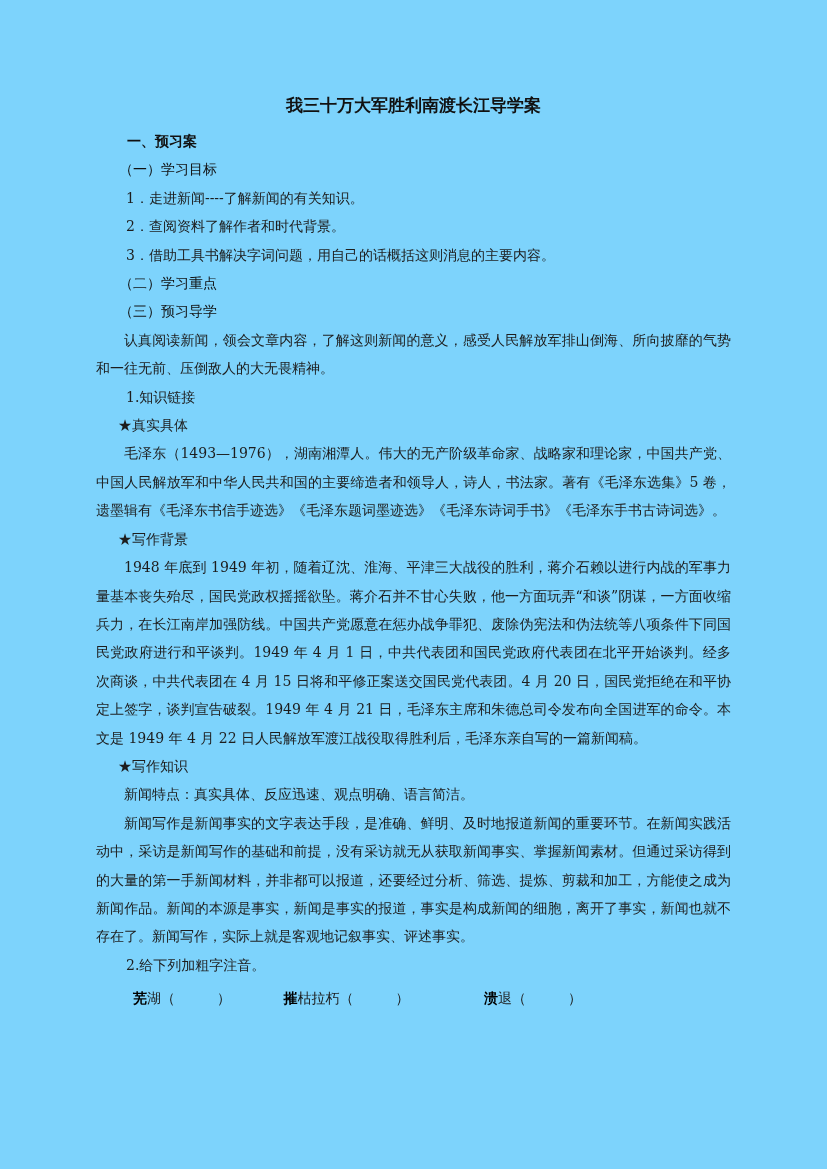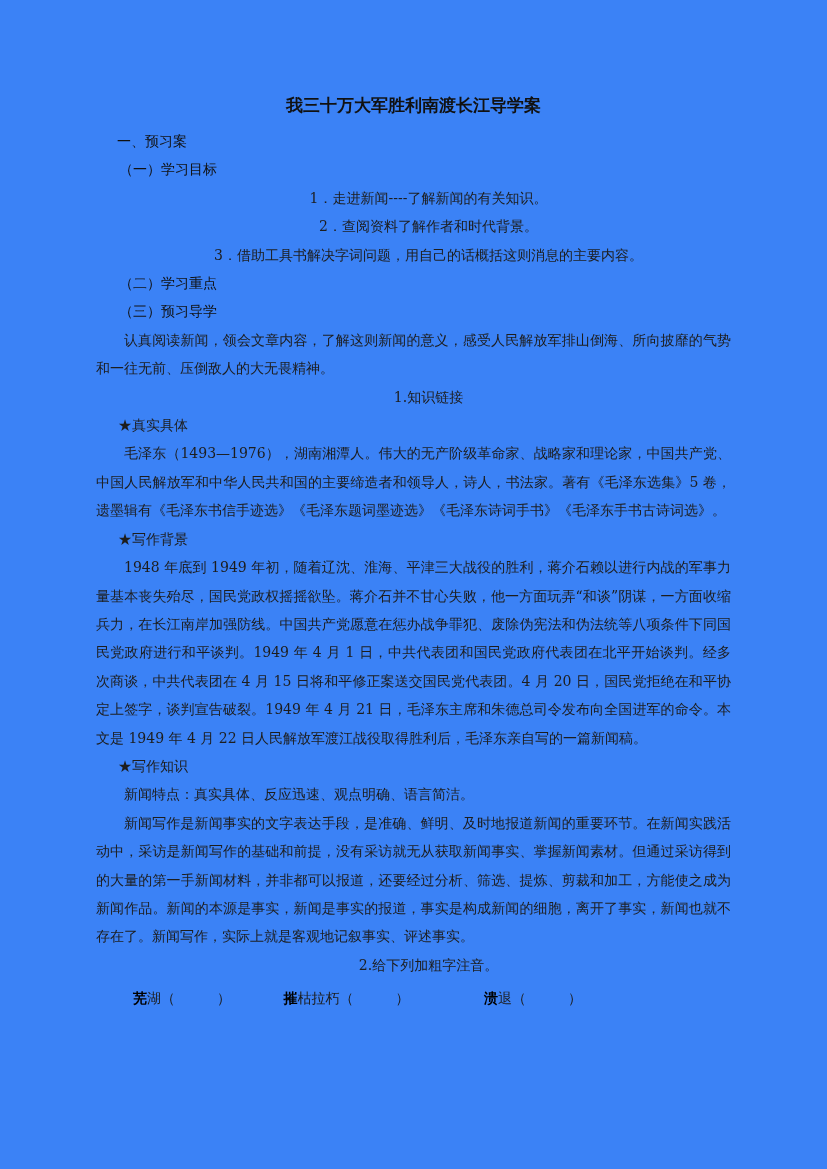--- a/index.html
+++ b/index.html
@@ -2,40 +2,40 @@
 <html lang="zh"><head>
 <meta charset="utf-8">
 <style>
   html,body{margin:0;padding:0;background:#ffffff;}
   .page{
     position:relative;
     box-sizing:border-box;
     width:827px;
     height:1169px;
     margin:0 auto;
-    background:#3b82f6;
+    background:#7dd3fc;
     padding:90px 96px 30px 96px;
     font-family:"DejaVu Serif","Liberation Serif",serif;
     font-size:14px;
     line-height:28.4px;
     color:#1d1d1d;
     overflow:hidden;
   }
   .doc-title{
     margin:0 0 7px 0;
     font-size:17px;
     line-height:30px;
     font-weight:bold;
     text-align:center;
     color:#111;
   }
   .blk{margin:0;}
-  .bh{font-weight:normal;margin-left:21px;color:#111;}
+  .bh{font-weight:bold;margin-left:31px;color:#111;}
   .bh2{font-weight:normal;margin-left:23px;color:#111;}
-  .num{margin-left:30px;text-align:center;}
+  .num{margin-left:30px;}
   .star{margin-left:22px;}
   .para{text-indent:2em;text-align:justify;text-justify:inter-ideograph;}
   .pinyin-row{margin-left:37px;margin-top:5px;white-space:nowrap;}
   .py{display:inline-block;}
   .py b{font-weight:bold;color:#000;}
   .py.g2{margin-left:48px;}
   .py.g3{margin-left:70px;}
 </style>
 </head>
 <body>

